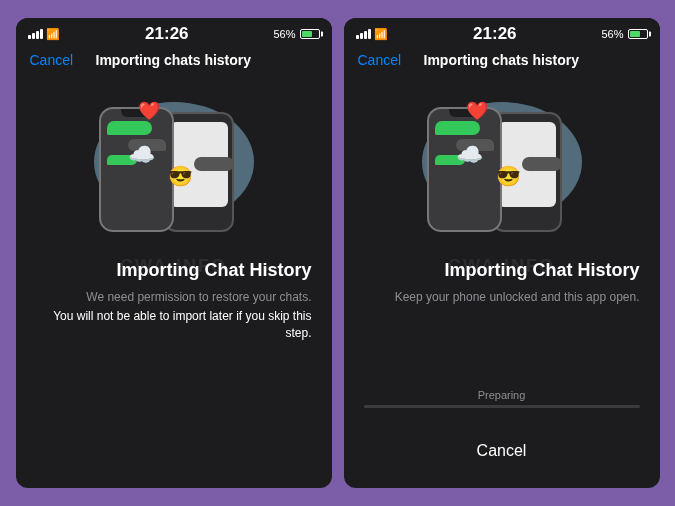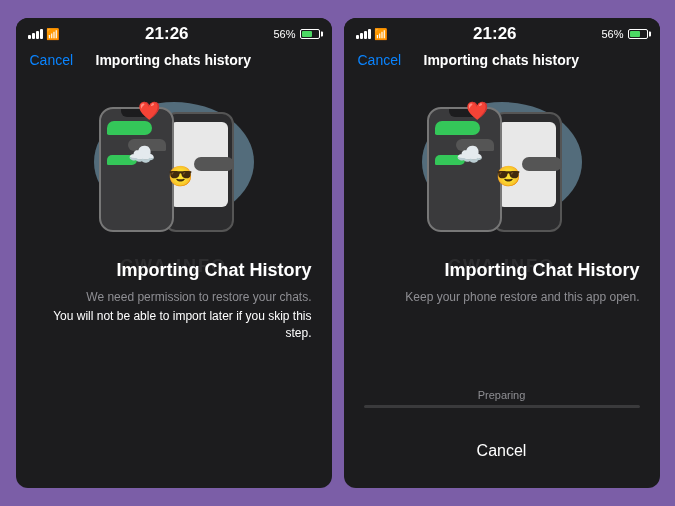--- a/index.html
+++ b/index.html
@@ -428,21 +428,21 @@
         </div>
         <div class="float-heart">❤️</div>
         <div class="float-cloud">☁️</div>
         <div class="float-emoji">😎</div>
         <div class="float-bubble-right"></div>
       </div>
     </div>
 
     <div class="content-section">
       <div class="main-title">Importing Chat History</div>
-      <div class="subtitle">Keep your phone restore and this app open.</div>
+      <div class="subtitle">Keep your phone unlocked and this app open.</div>
     </div>
 
     <div style="flex:1;"></div>
 
     <div class="progress-section">
       <div class="preparing-text">Preparing</div>
       <div class="progress-bar-container">
         <div class="progress-bar-fill"></div>
       </div>
     </div>

